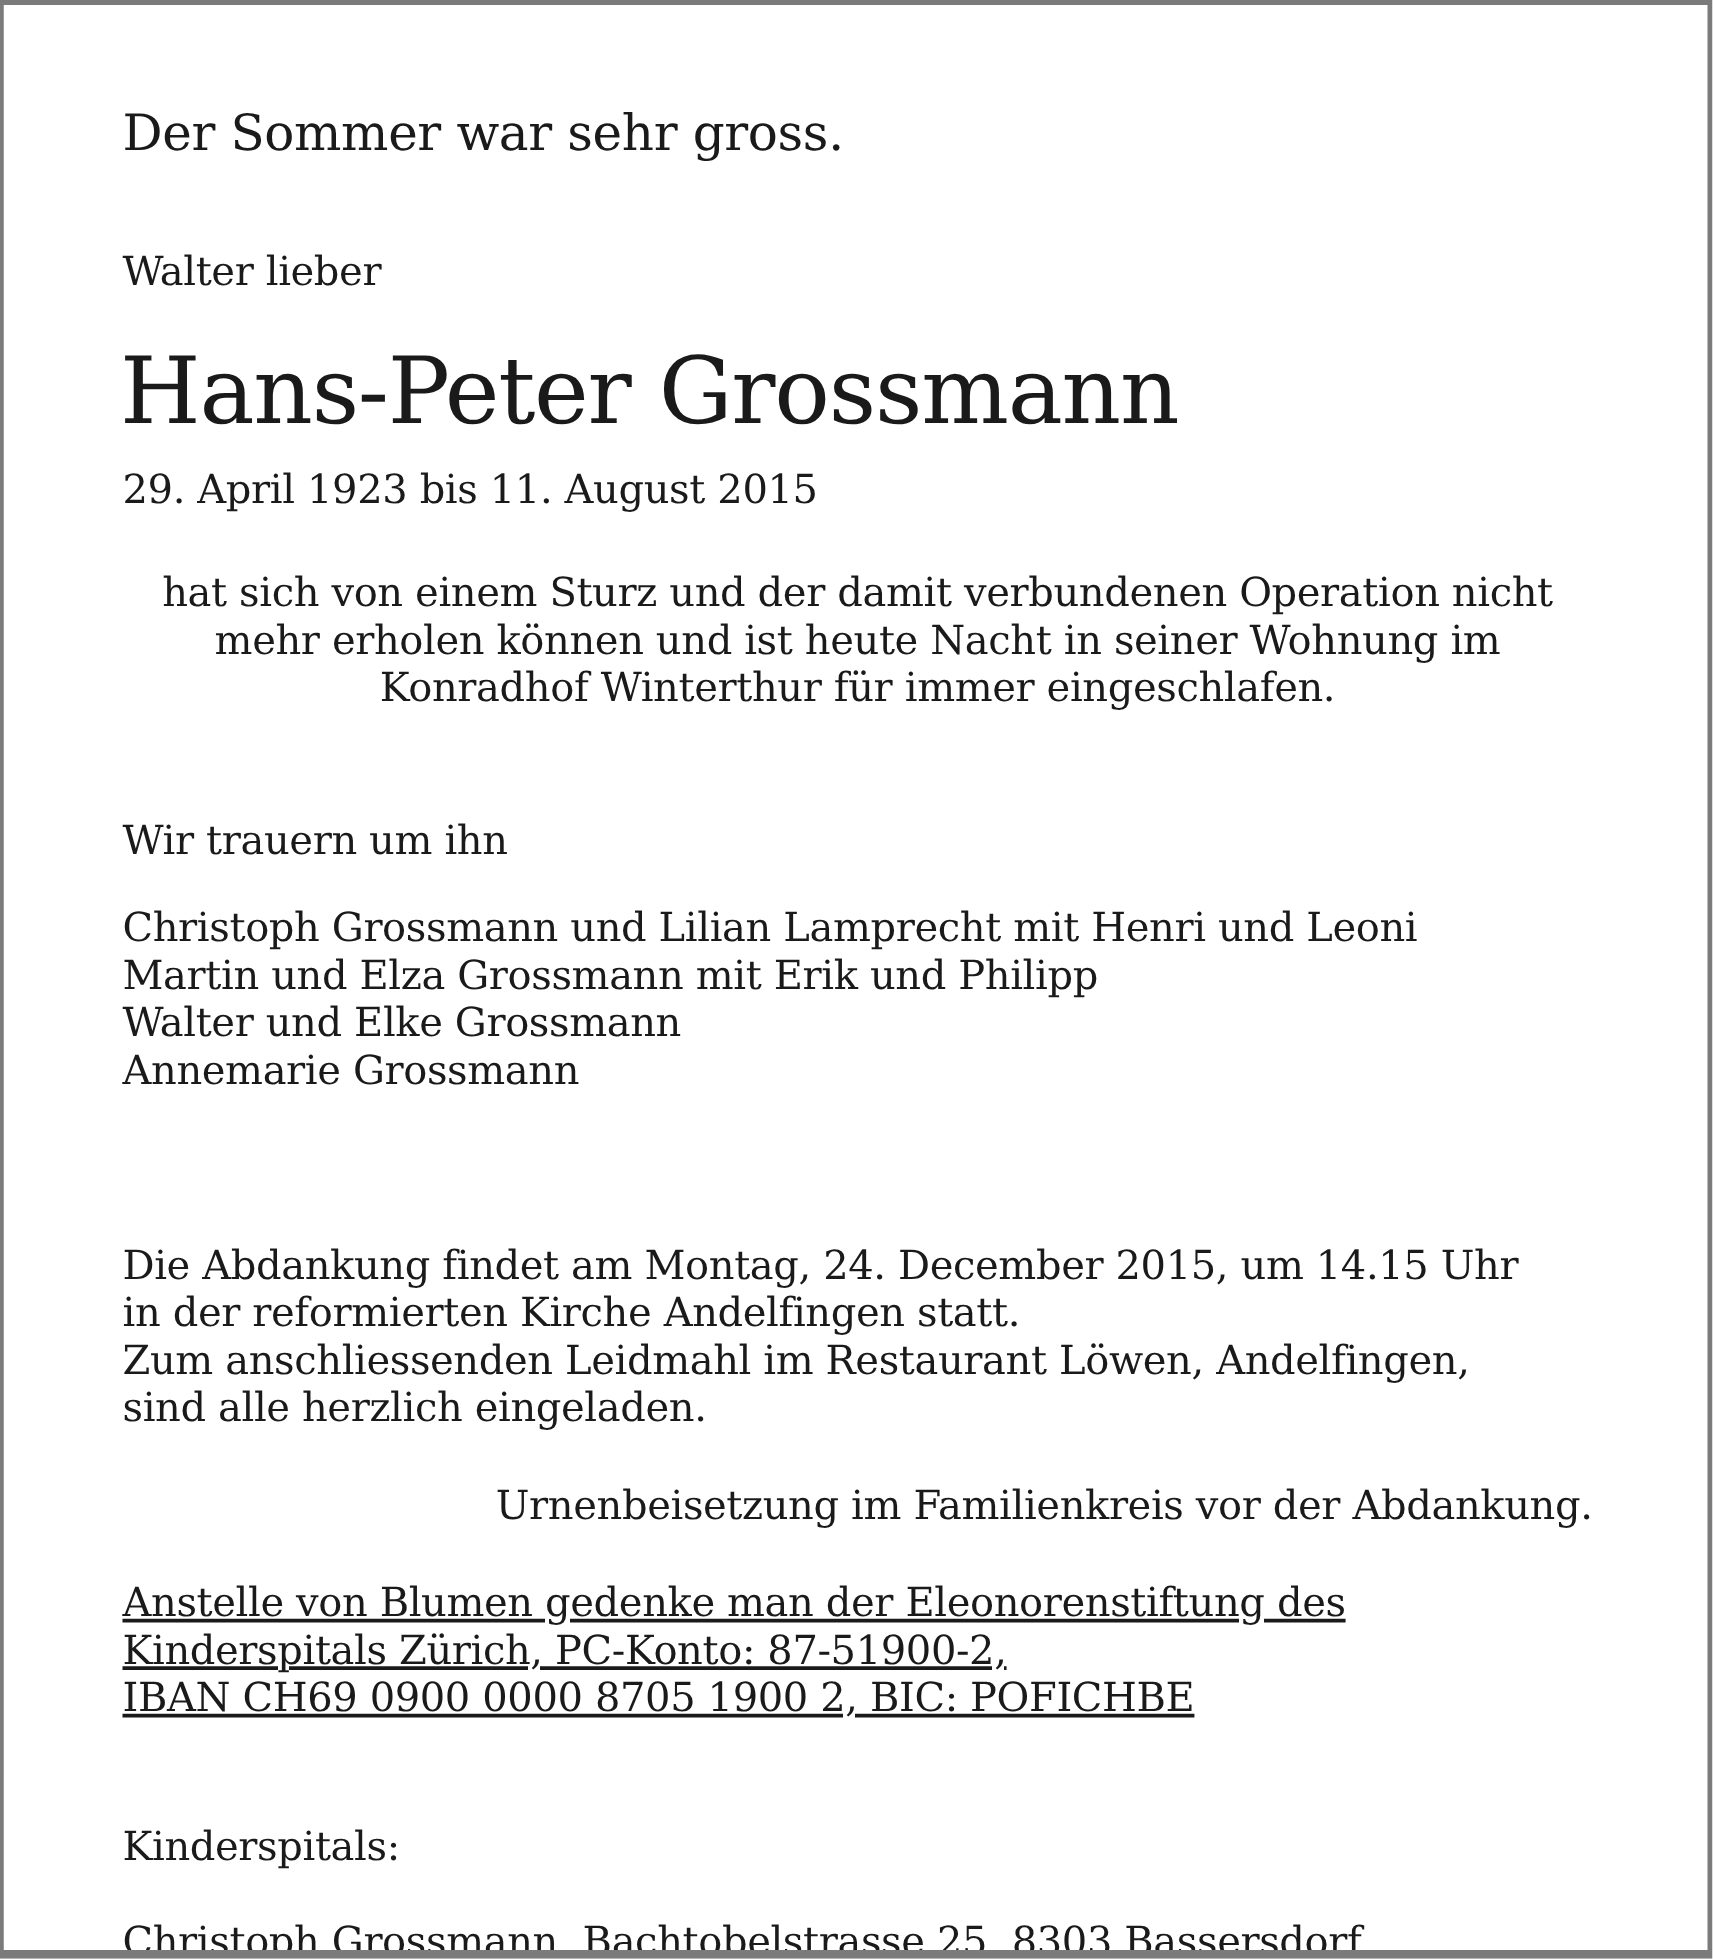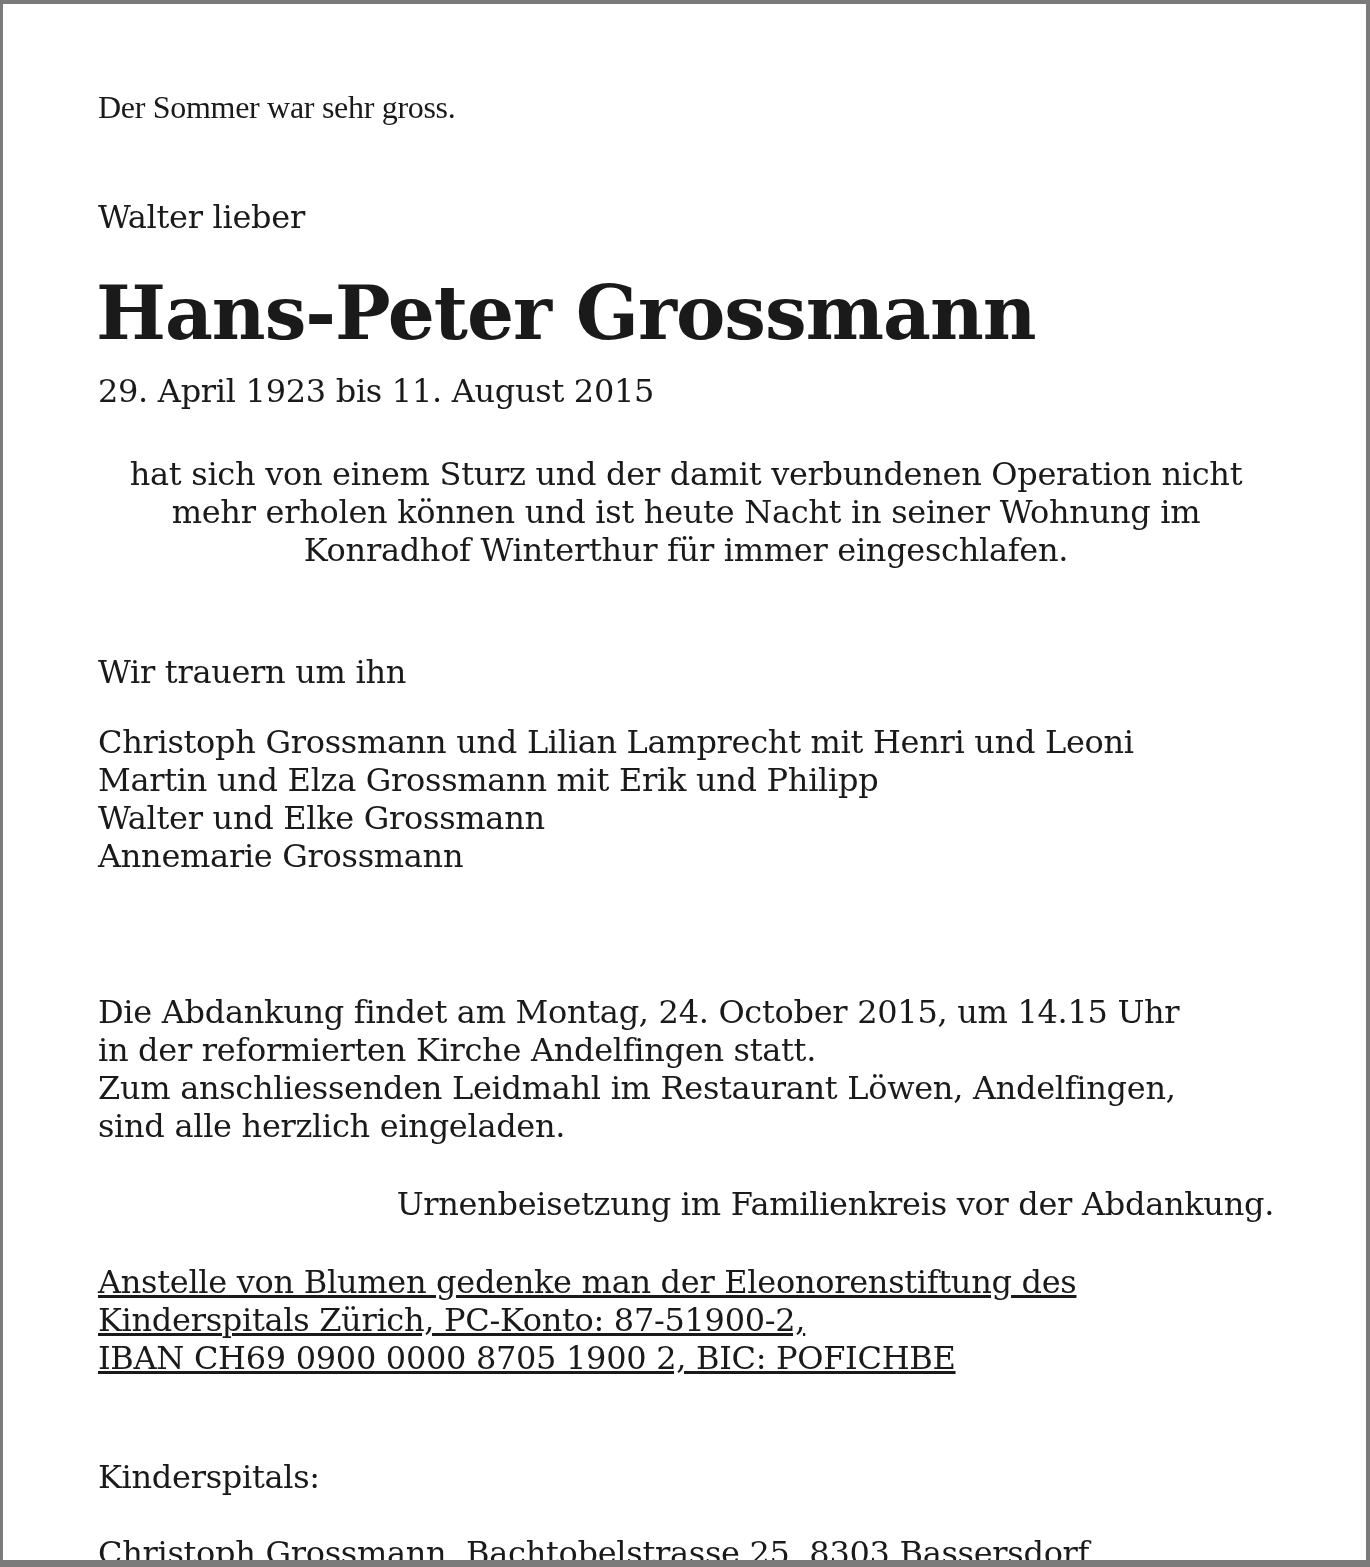--- a/index.html
+++ b/index.html
@@ -30,34 +30,33 @@
     white-space: pre-line;
   }
   .header-row {
     position: absolute;
     left: 95px;
     right: 92px;
     top: 84px;
     display: flex;
     justify-content: space-between;
     align-items: flex-end;
-    font-size: 32px;
+    font-size: 40px;
     line-height: 38px;
     letter-spacing: -0.3px;
-    font-family: Liberation Serif, serif;
   }
   .salutation   { top: 194px; }
   .deceased-name {
     position: absolute;
     left: 93px;
     right: 92px;
     top: 268px;
     font-size: 74px;
     line-height: 82px;
-    font-weight: bold;
+    font-weight: normal;
     letter-spacing: -1px;
     white-space: nowrap;
   }
   .life-dates   { top: 368px; }
   .death-notice { top: 451px; text-align: center; }
   .mourn-intro  { top: 649px; }
   .mourners     { top: 719px; }
   .ceremony     { top: 989px; }
   .urn-notice   { top: 1181px; text-align: right; }
   .donation     { top: 1259px; text-decoration: underline; }
@@ -82,21 +81,21 @@
 mehr erholen können und ist heute Nacht in seiner Wohnung im
 Konradhof Winterthur für immer eingeschlafen.</div>
 
   <div class="block mourners">Christoph Grossmann und Lilian Lamprecht mit Henri und Leoni
 Martin und Elza Grossmann mit Erik und Philipp
 Walter und Elke Grossmann
 Annemarie Grossmann</div>
 
   <div class="block mourn-intro">Wir trauern um ihn</div>
 
-  <div class="block ceremony">Die Abdankung findet am Montag, 24. October 2015, um 14.15 Uhr
+  <div class="block ceremony">Die Abdankung findet am Montag, 24. December 2015, um 14.15 Uhr
 in der reformierten Kirche Andelfingen statt.
 Zum anschliessenden Leidmahl im Restaurant Löwen, Andelfingen,
 sind alle herzlich eingeladen.</div>
 
   <div class="block urn-notice">Urnenbeisetzung im Familienkreis vor der Abdankung.</div>
 
   <div class="block donation">Anstelle von Blumen gedenke man der Eleonorenstiftung des
 Kinderspitals Zürich, PC-Konto: 87-51900-2,
 IBAN CH69 0900 0000 8705 1900 2, BIC: POFICHBE</div>
 

